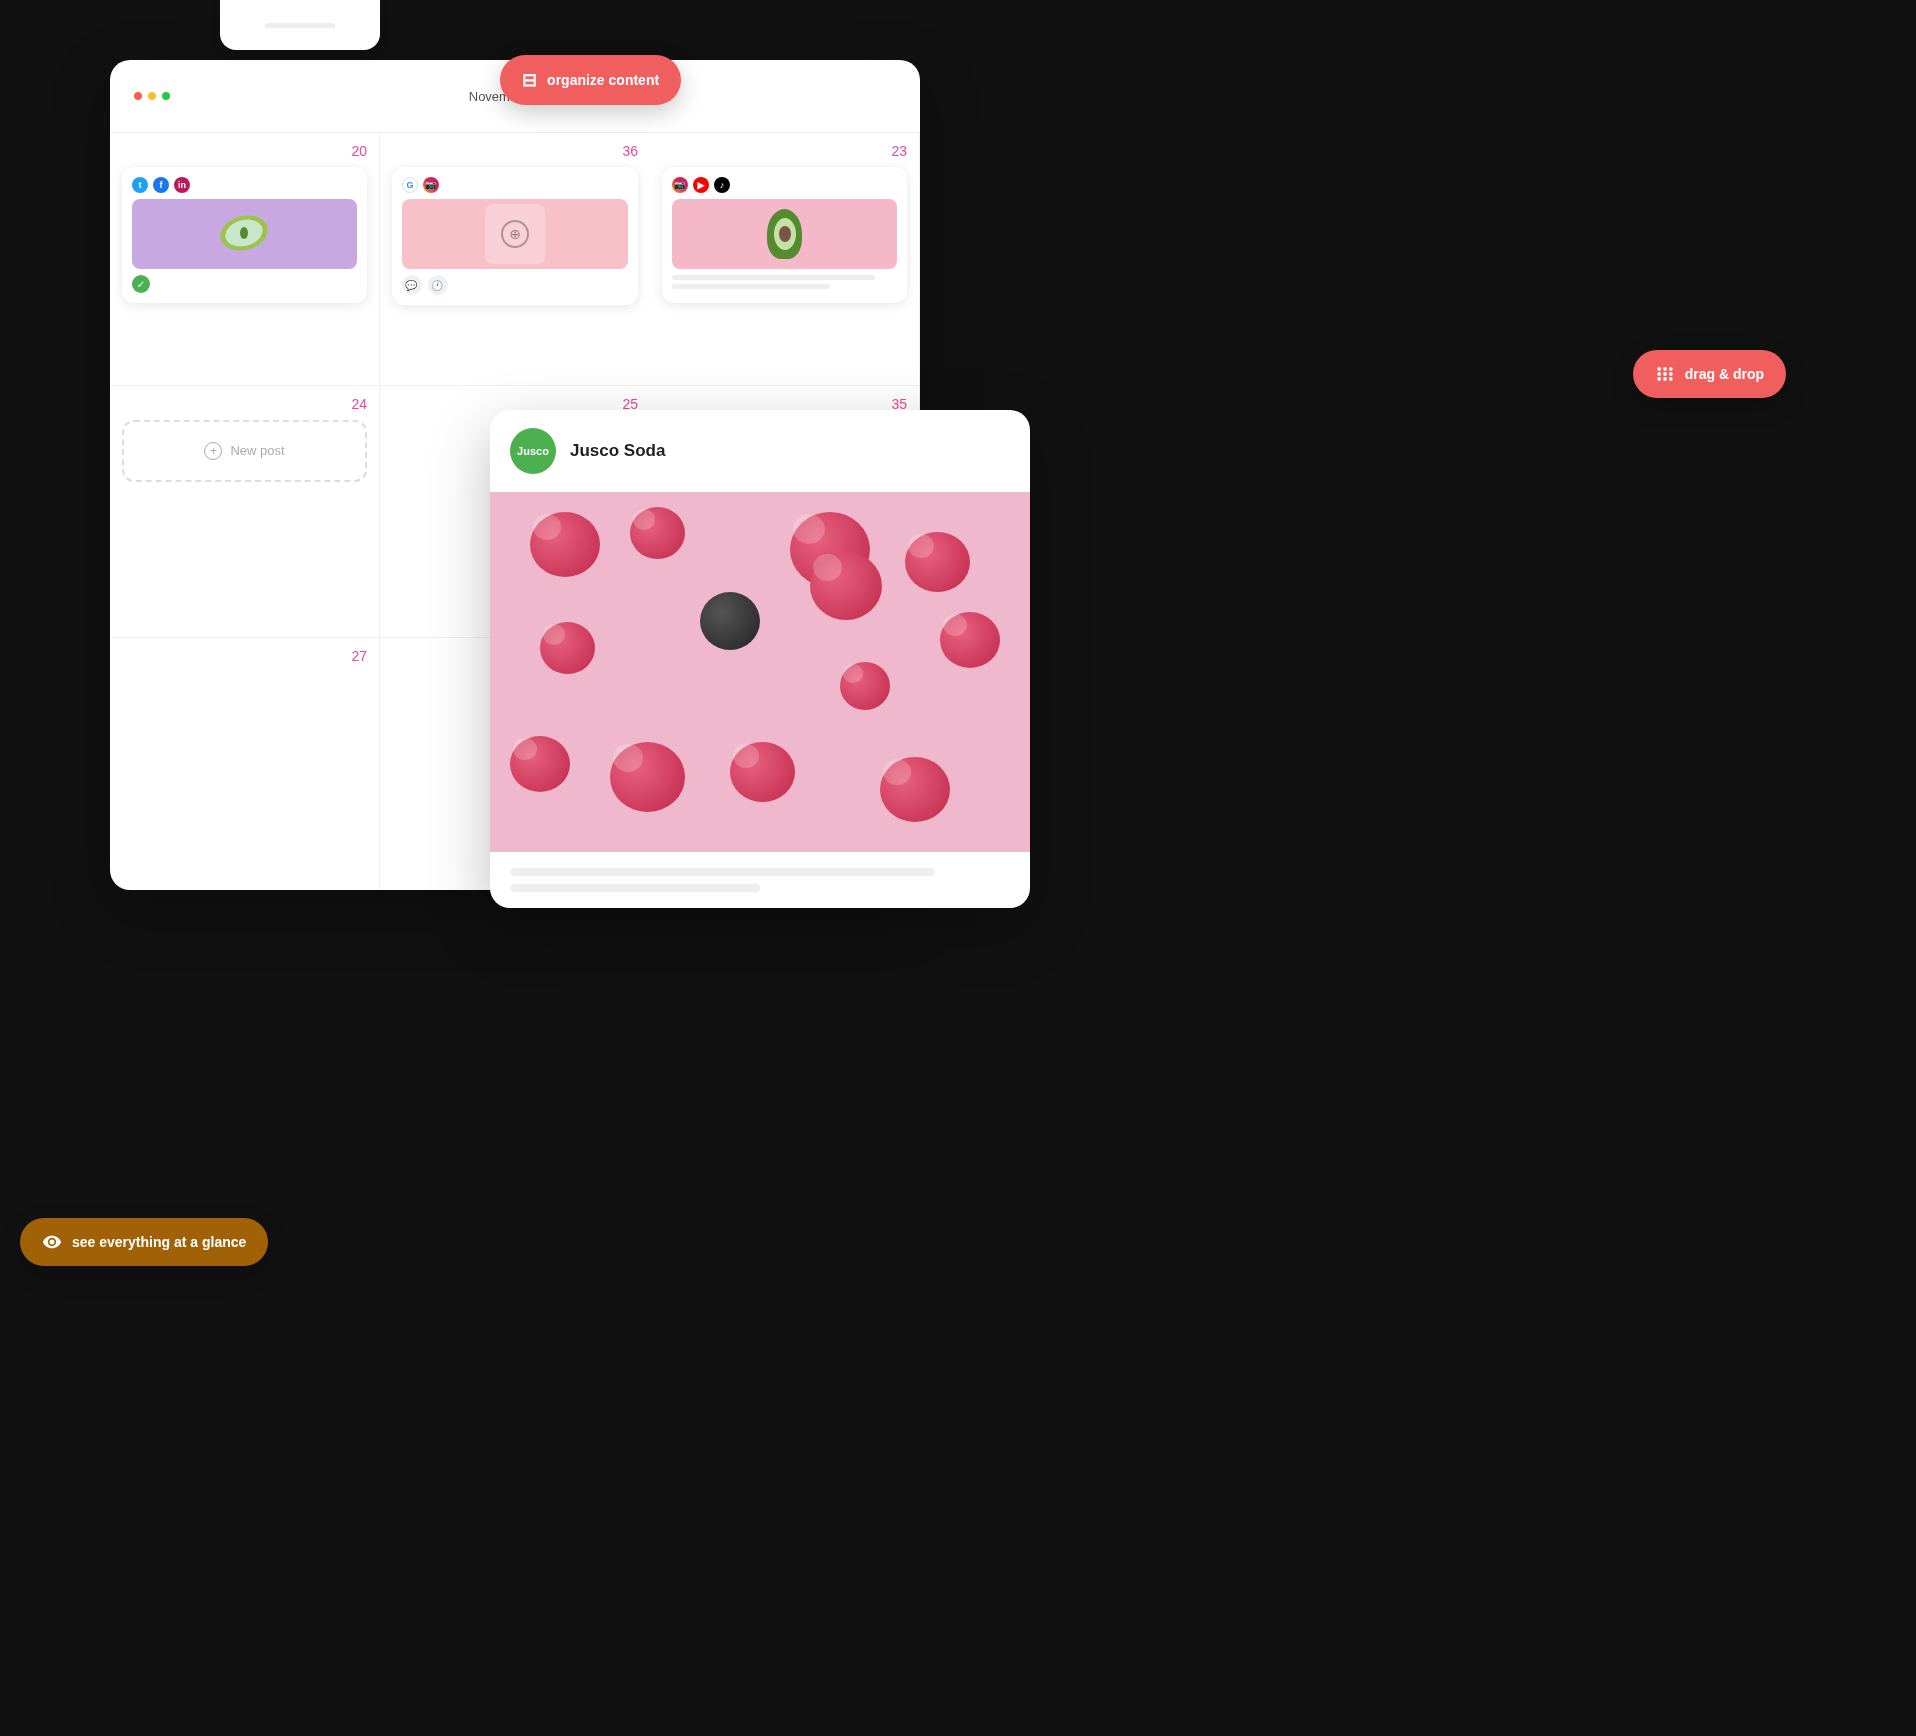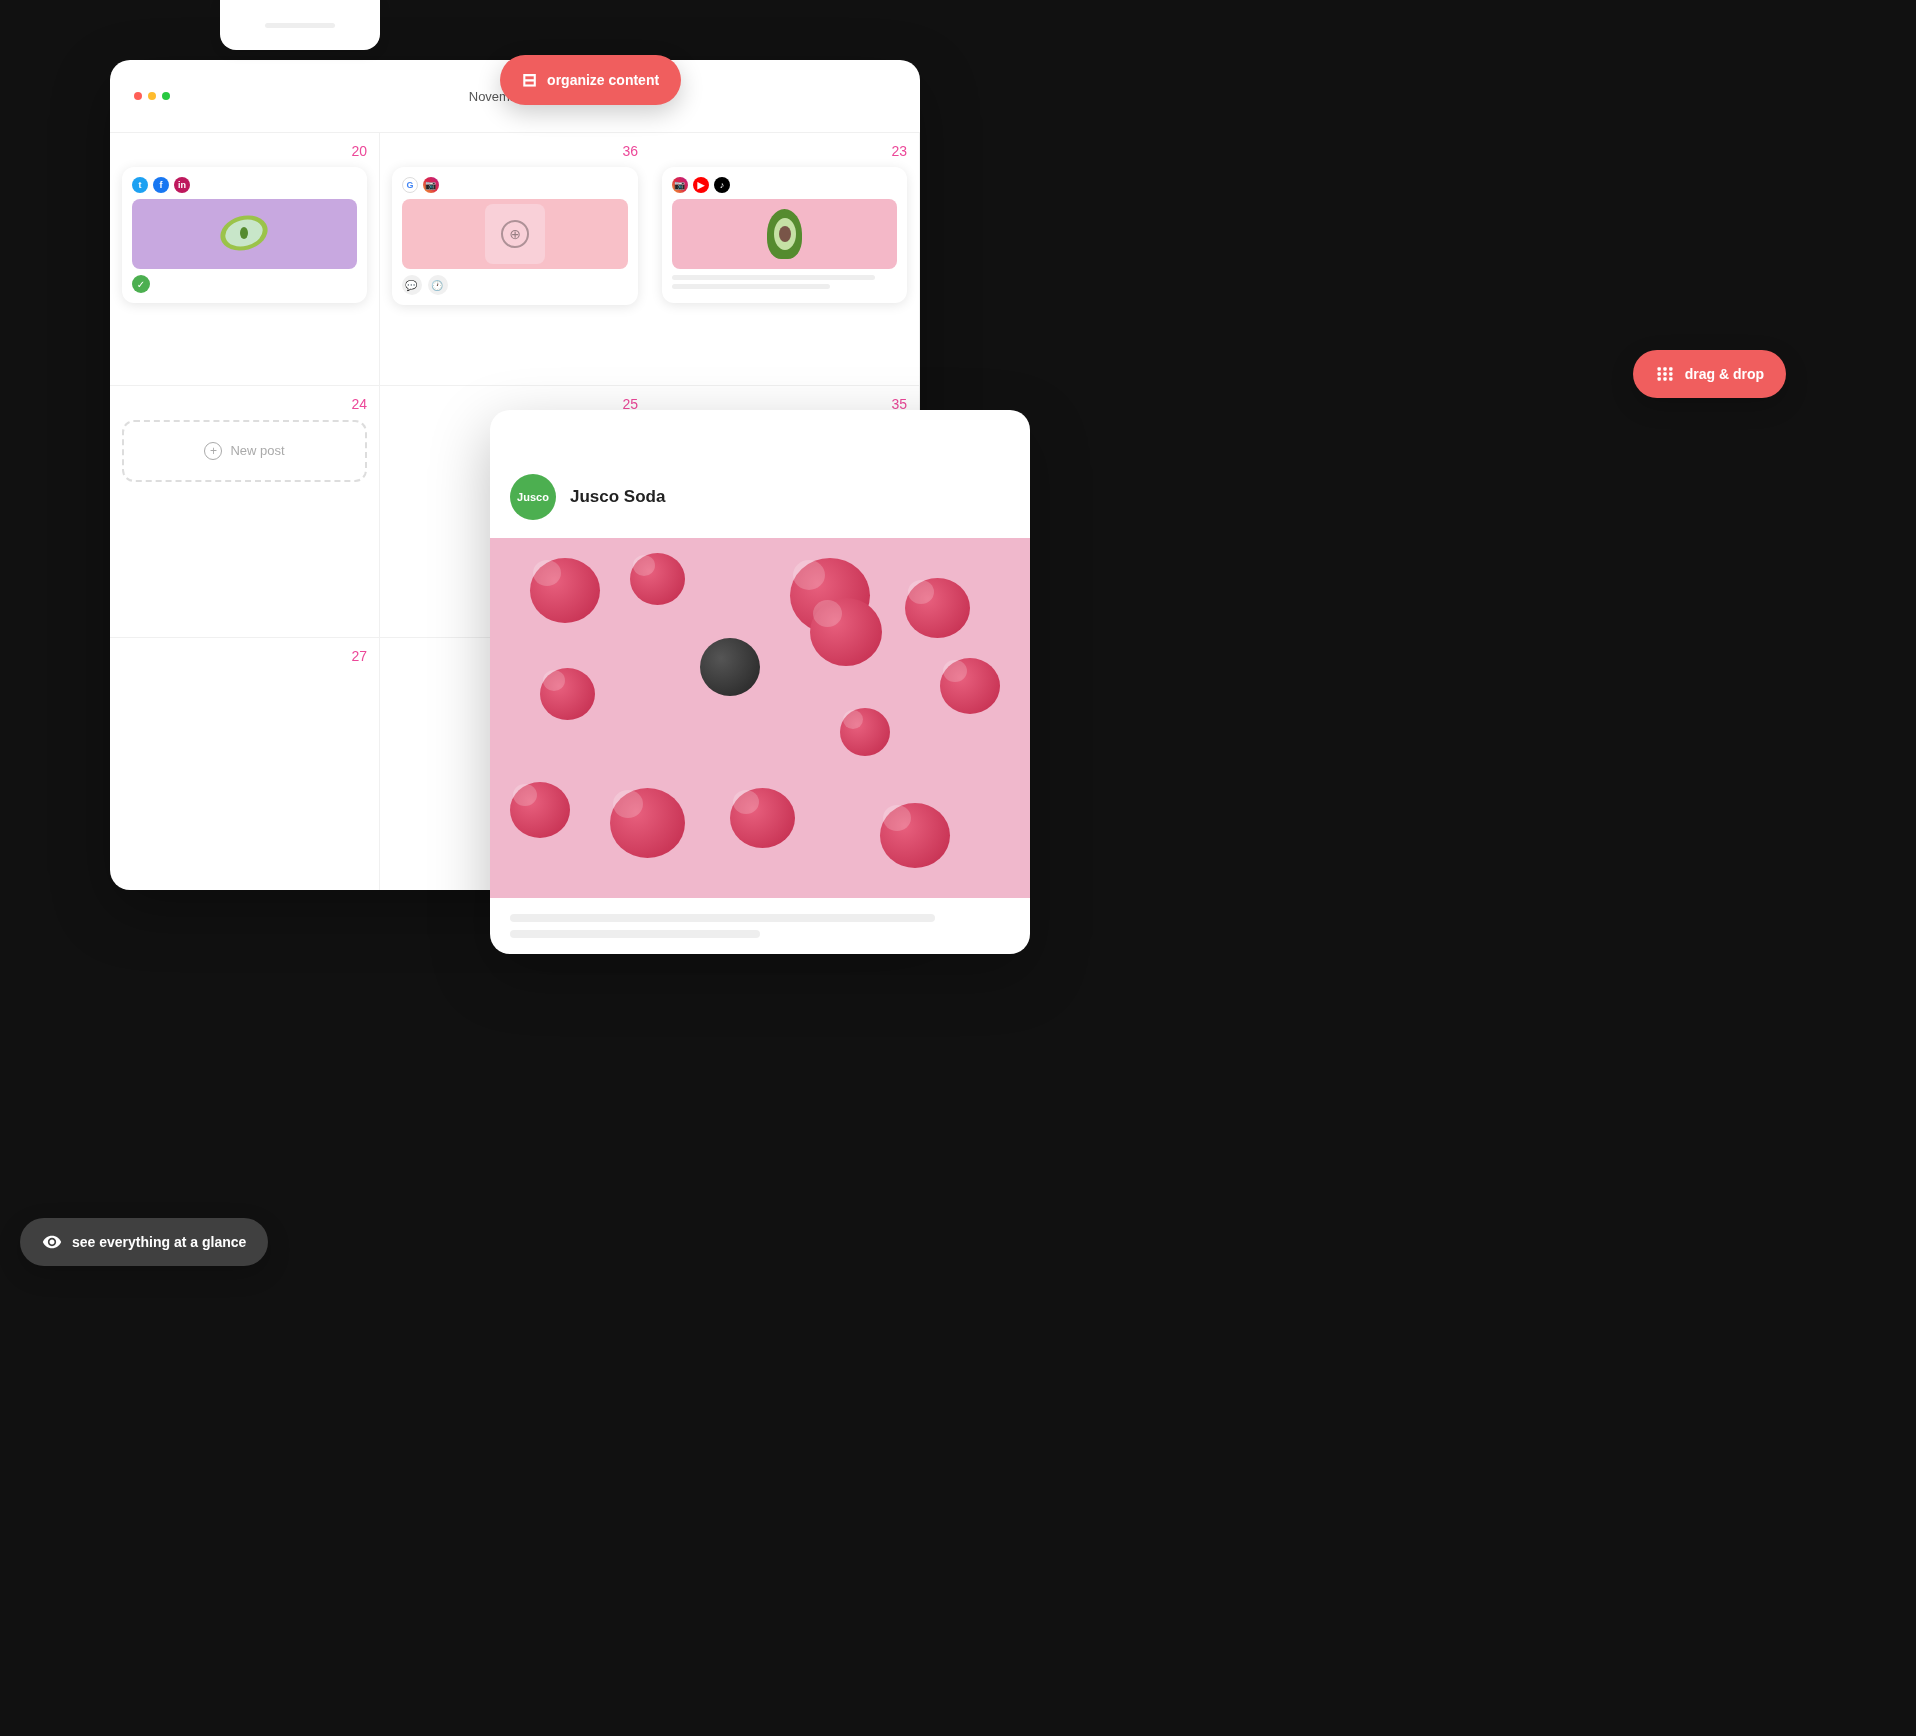--- a/index.html
+++ b/index.html
@@ -267,21 +267,21 @@
 
     .badge-drag {
       background: #F05E5E;
       top: 350px;
       right: 130px;
       z-index: 10;
       justify-content: center;
     }
 
     .badge-glance {
-      background: #404040;
+      background: #a16207;
       bottom: 470px;
       left: 20px;
       z-index: 10;
     }
 
     
     .post-detail-card {
       position: absolute;
       top: 410px;
       left: 490px;
@@ -291,21 +291,20 @@
       overflow: hidden;
       box-shadow: 0 20px 60px rgba(0,0,0,0.25);
       z-index: 20;
     }
 
     .post-detail-header {
       display: flex;
       align-items: center;
       gap: 14px;
       padding: 18px 20px;
-      margin-top: 46px;
     }
 
     .brand-avatar {
       width: 46px;
       height: 46px;
       border-radius: 50%;
       background: #4CAF50;
       display: flex;
       align-items: center;
       justify-content: center;

